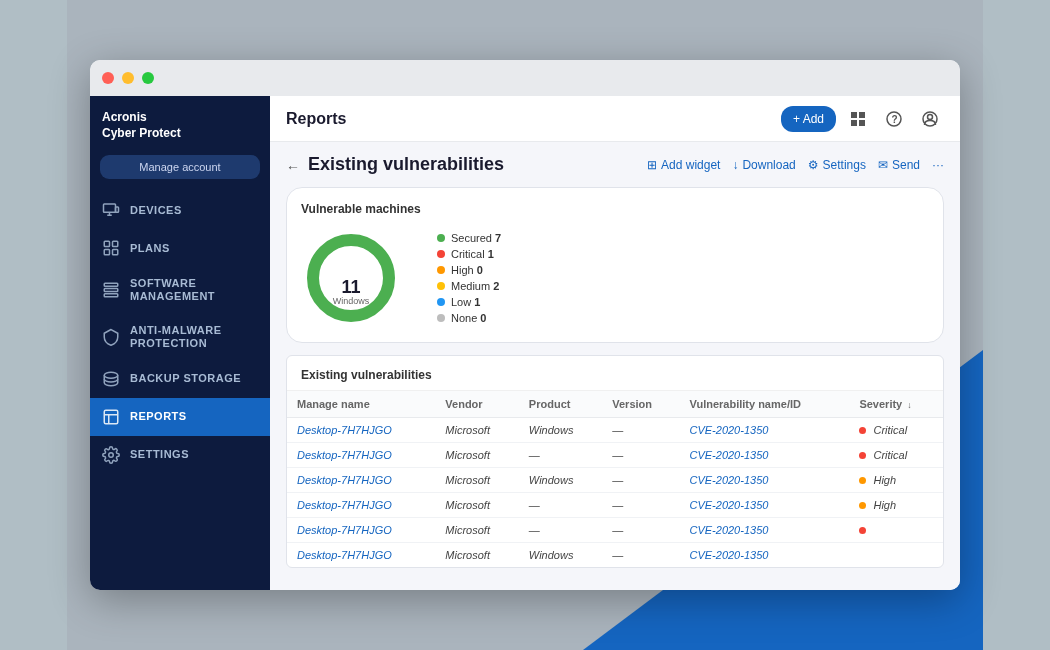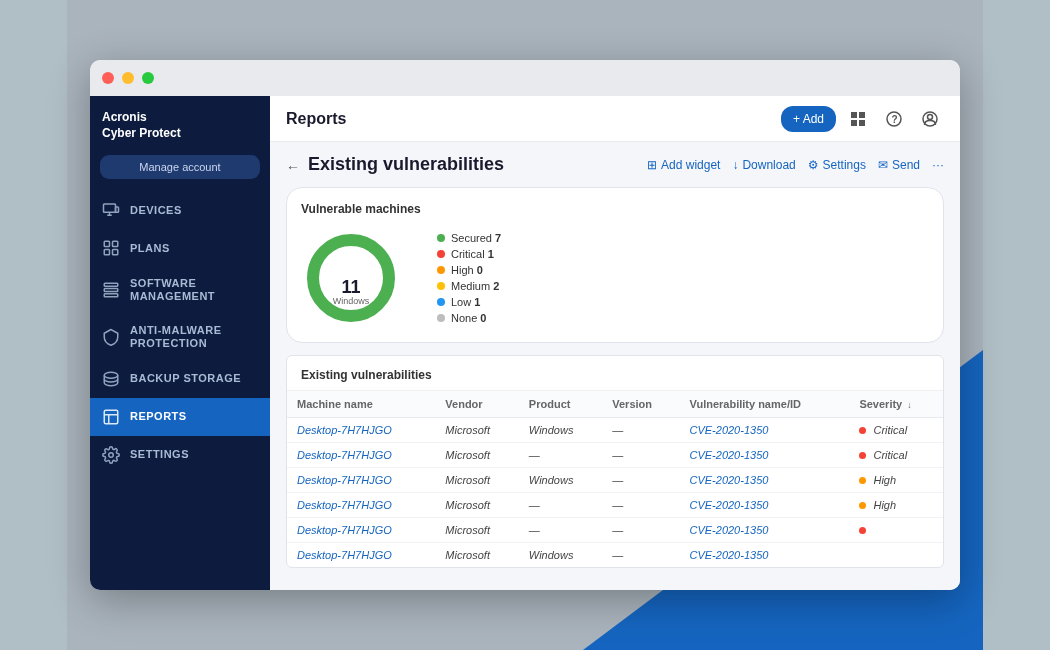--- a/index.html
+++ b/index.html
@@ -569,21 +569,21 @@
                 </div>
               </div>
             </div>
           </div>
 
           <div class="table-card">
             <div class="table-card-title">Existing vulnerabilities</div>
             <table>
               <thead>
                 <tr>
-                  <th>Machine name</th>
+                  <th>Manage name</th>
                   <th>Vendor</th>
                   <th>Product</th>
                   <th>Version</th>
                   <th>Vulnerability name/ID</th>
                   <th style="cursor:pointer">
                     <span>Severity</span>
                     <span class="sort-icon">↓</span>
                   </th>
                 </tr>
               </thead>

